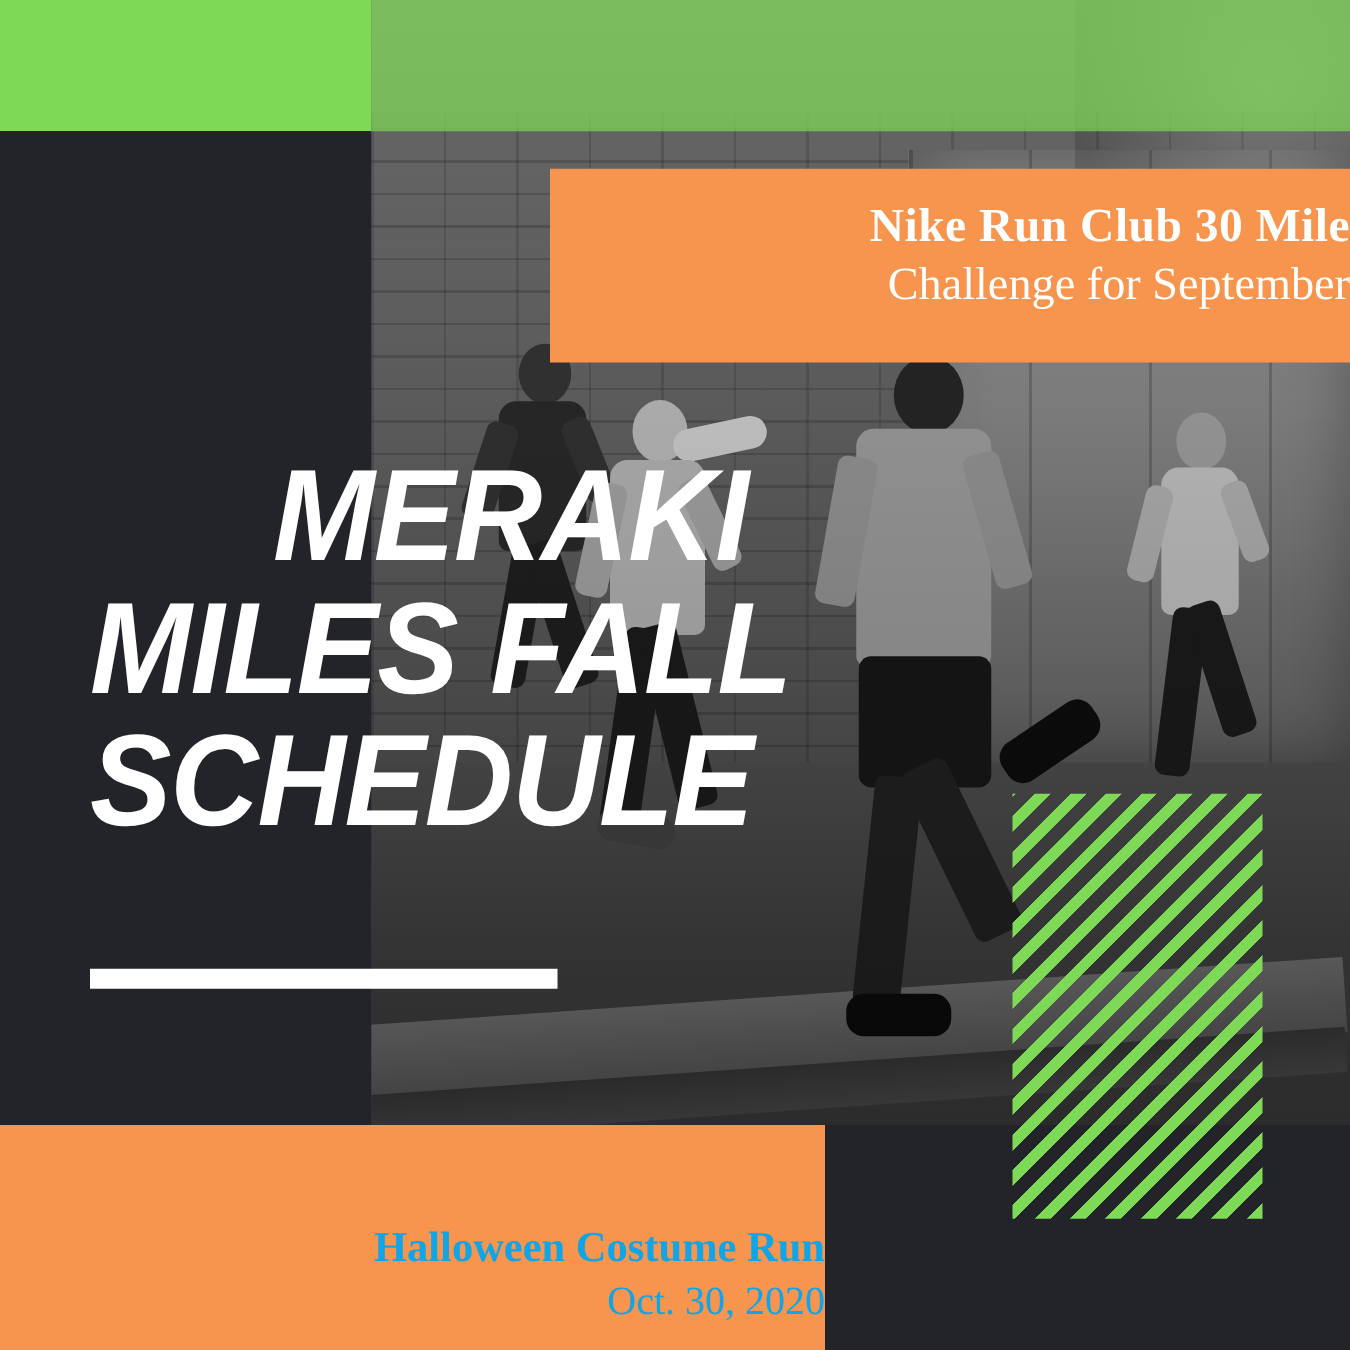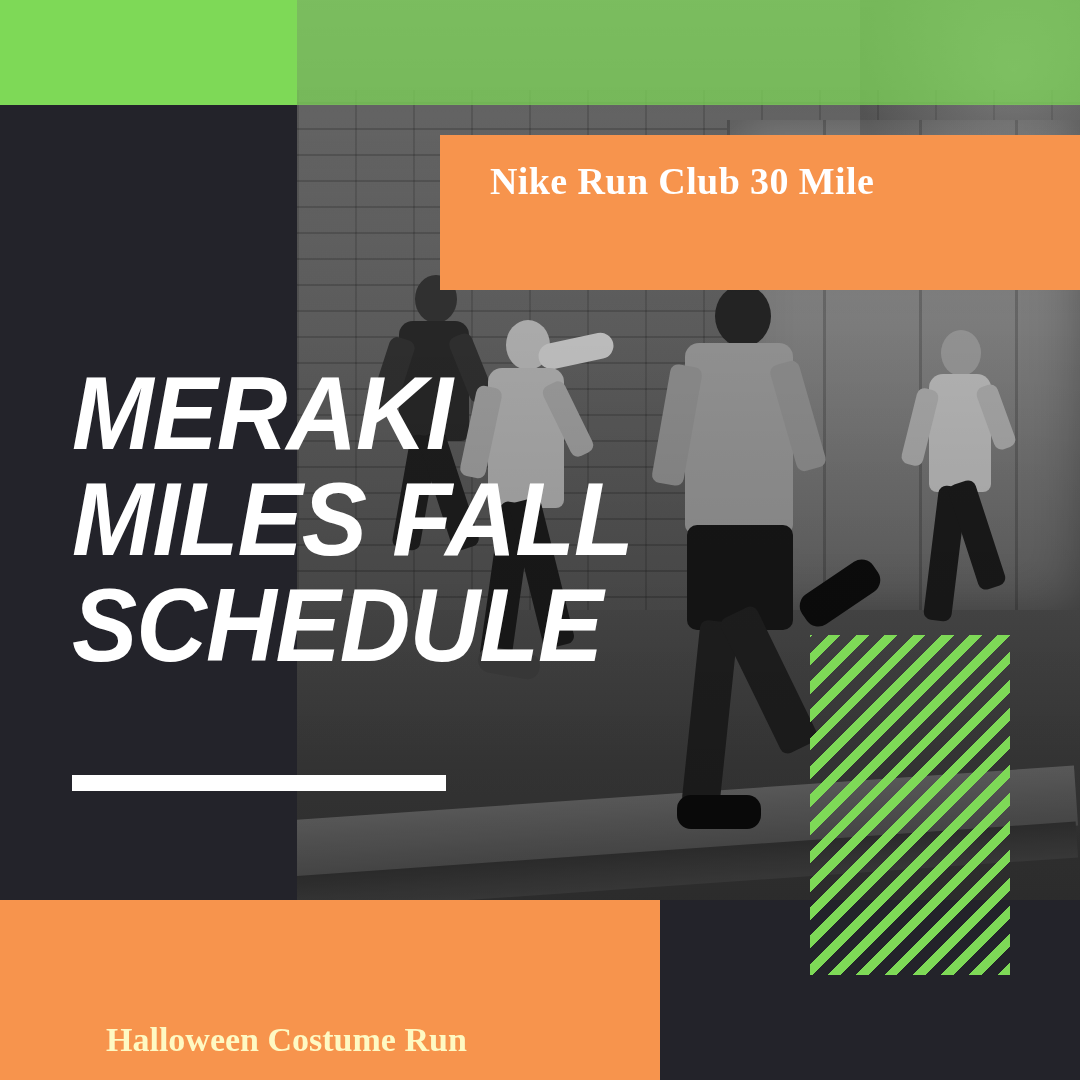--- a/index.html
+++ b/index.html
@@ -7,20 +7,21 @@
     padding: 0;
     background: #1c1c22;
   }
   #poster {
     position: relative;
     width: 1080px;
     height: 1080px;
     overflow: hidden;
     background: #1f1f25;
     font-family: "Liberation Sans", sans-serif;
+    text-align: right;
   }
 
   
   .photo {
     position: absolute;
     left: 297px;
     top: 0;
     width: 783px;
     height: 1080px;
     overflow: hidden;
@@ -209,22 +210,21 @@
   .rule {
     position: absolute;
     left: 72px; top: 775px;
     width: 374px; height: 16px;
     background: #ffffff;
   }
 
   .footer-text {
     position: absolute;
     left: 60px; bottom: 18px; width: 600px;
-    color: #fef9c3;
-    margin-left: 46px;
+    color: #0ea5e9;
   }
   .footer-title {
     font-family: "Liberation Serif", serif;
     font-weight: bold;
     font-size: 34px;
     line-height: 1.28;
     margin: 0;
   }
   .footer-line {
     font-family: "Liberation Serif", serif;
@@ -290,27 +290,29 @@
 
   <div class="green-overlay-top"></div>
   <div class="green-top"></div>
   <div class="dark-left"></div>
   <div class="dark-bottom"></div>
   <div class="stripes"></div>
 
   <div class="orange-header"></div>
   <div class="header-text">
     <p class="header-line1">Nike Run Club 30 Mile</p>
+    <p class="header-line2">Challenge for September</p>
   </div>
 
   <div class="title">
     <div>MERAKI</div>
     <div>MILES FALL</div>
     <div>SCHEDULE</div>
   </div>
   <div class="rule"></div>
 
   <div class="orange-footer"></div>
   <div class="footer-text">
     <p class="footer-title">Halloween Costume Run</p>
+    <p class="footer-line">Oct. 30, 2020</p>
   </div>
 
 </div>
 
 </body></html>

